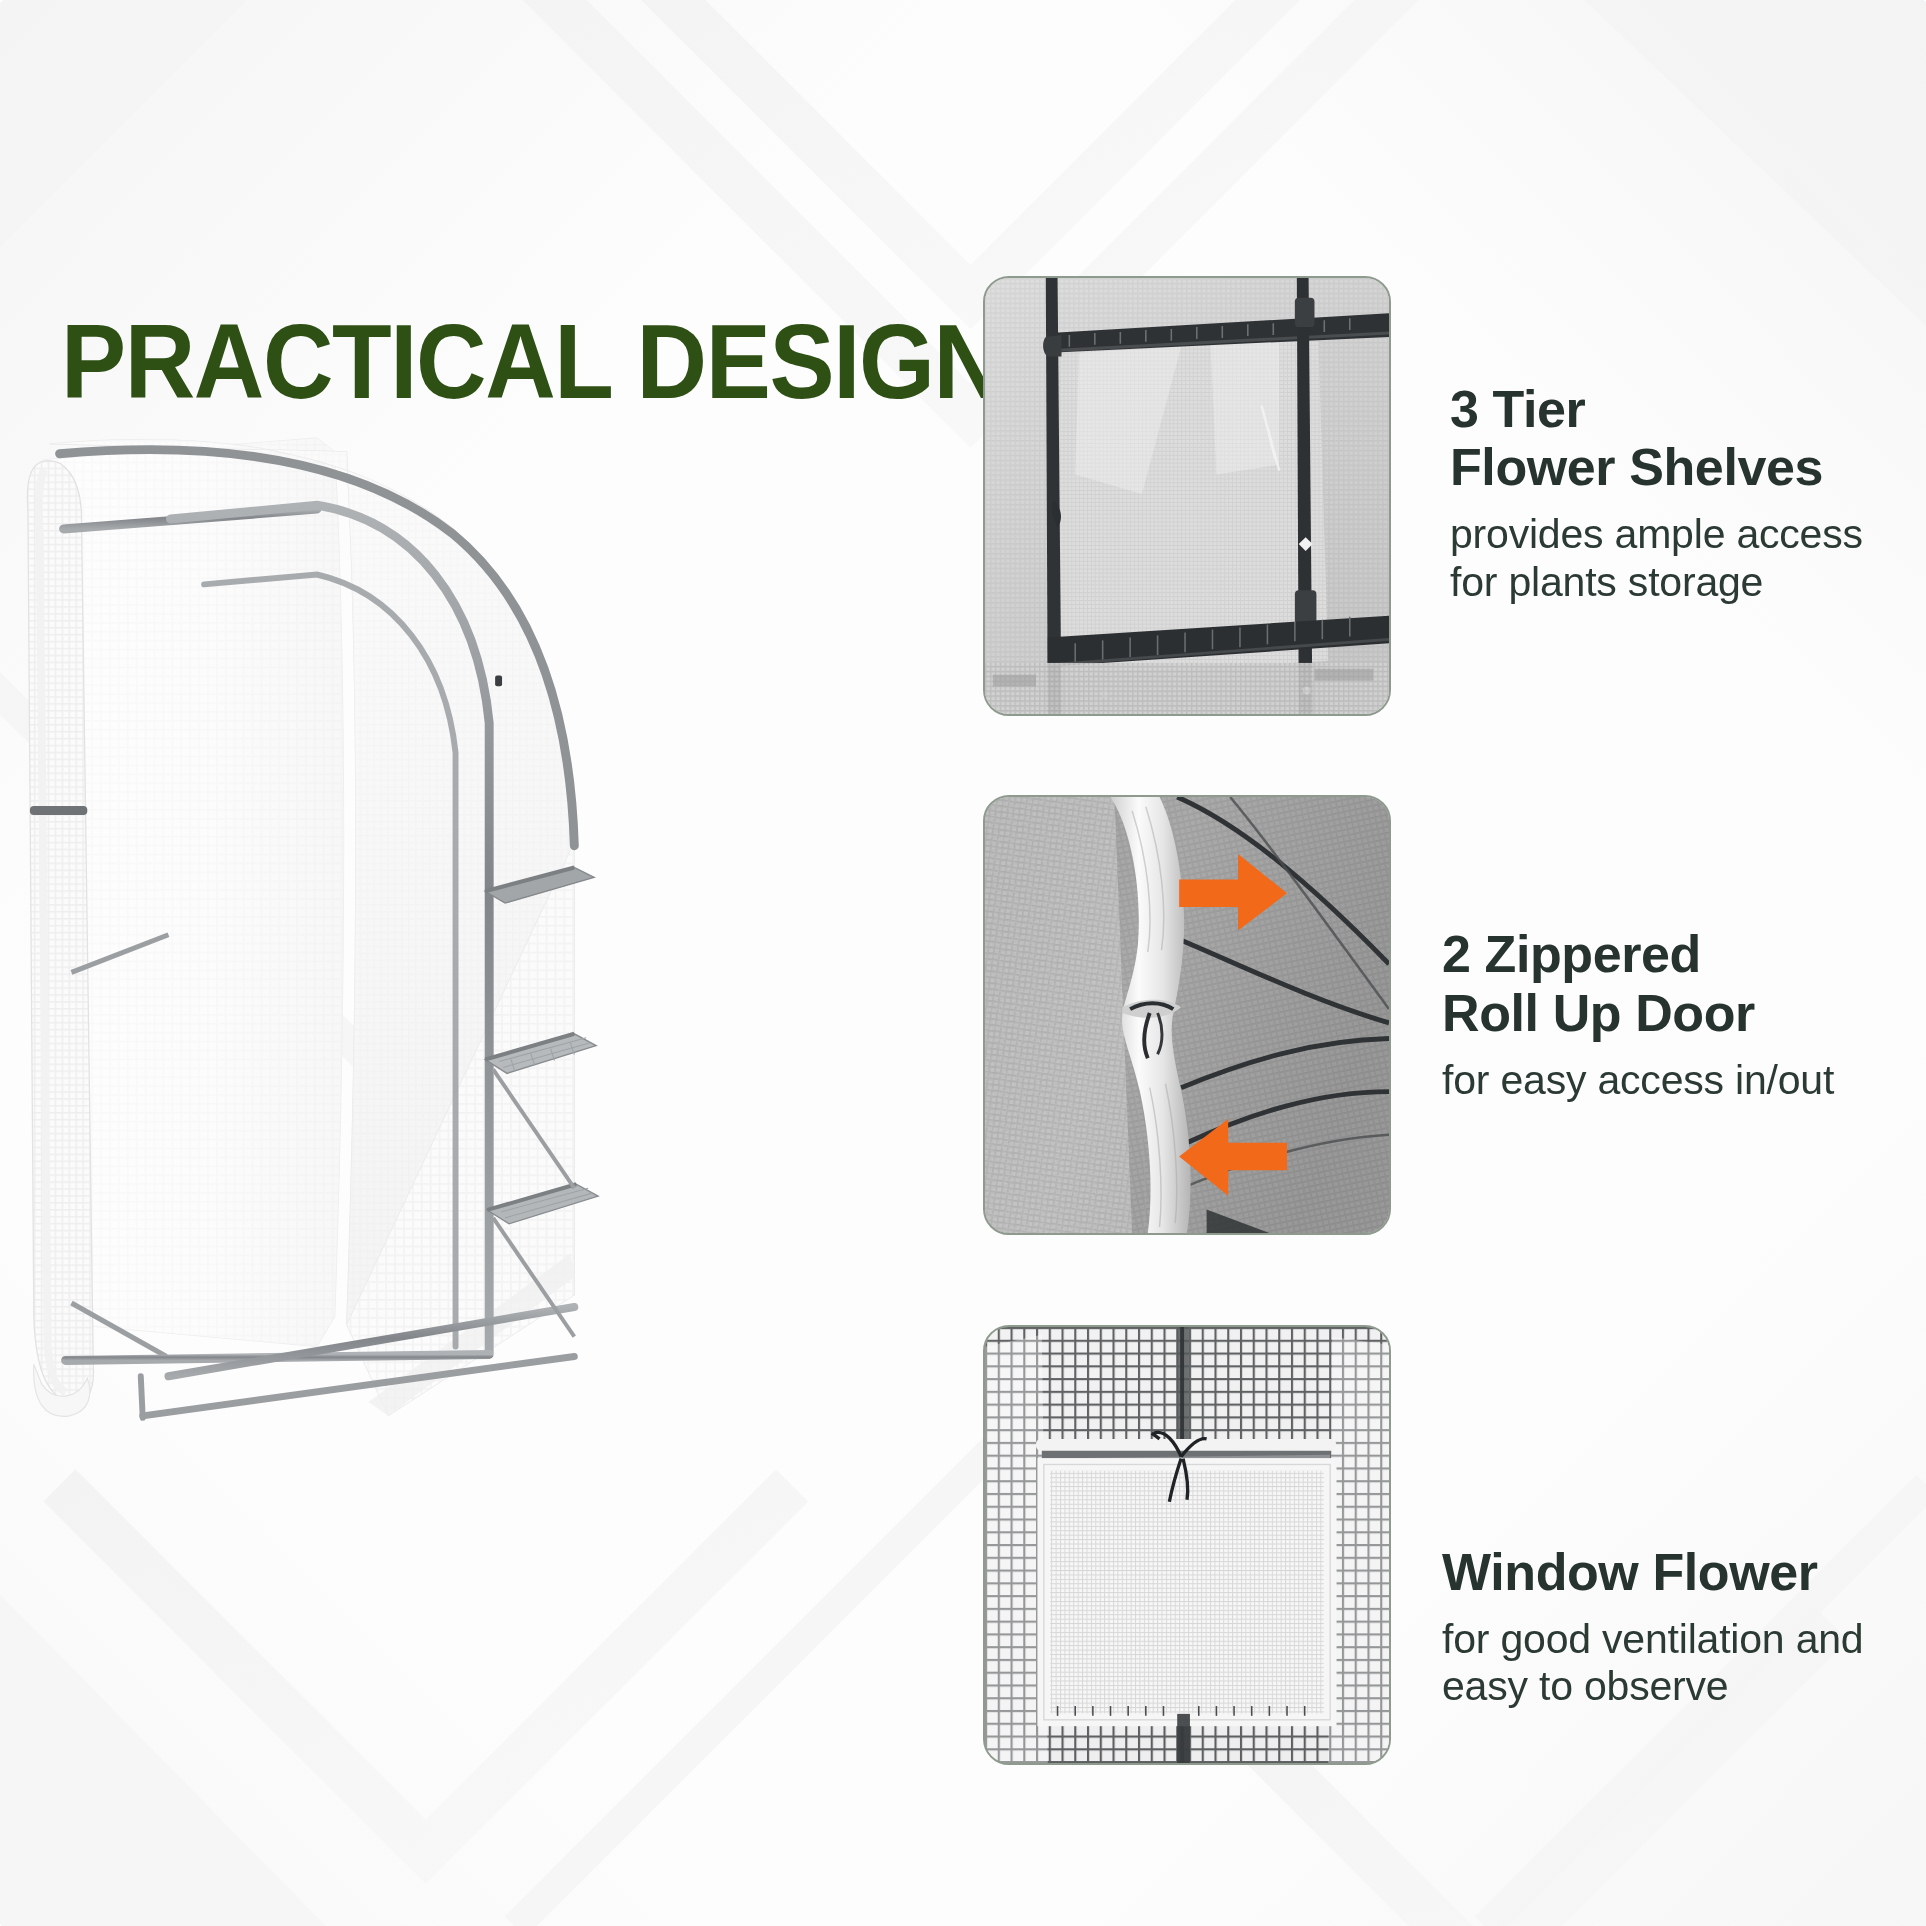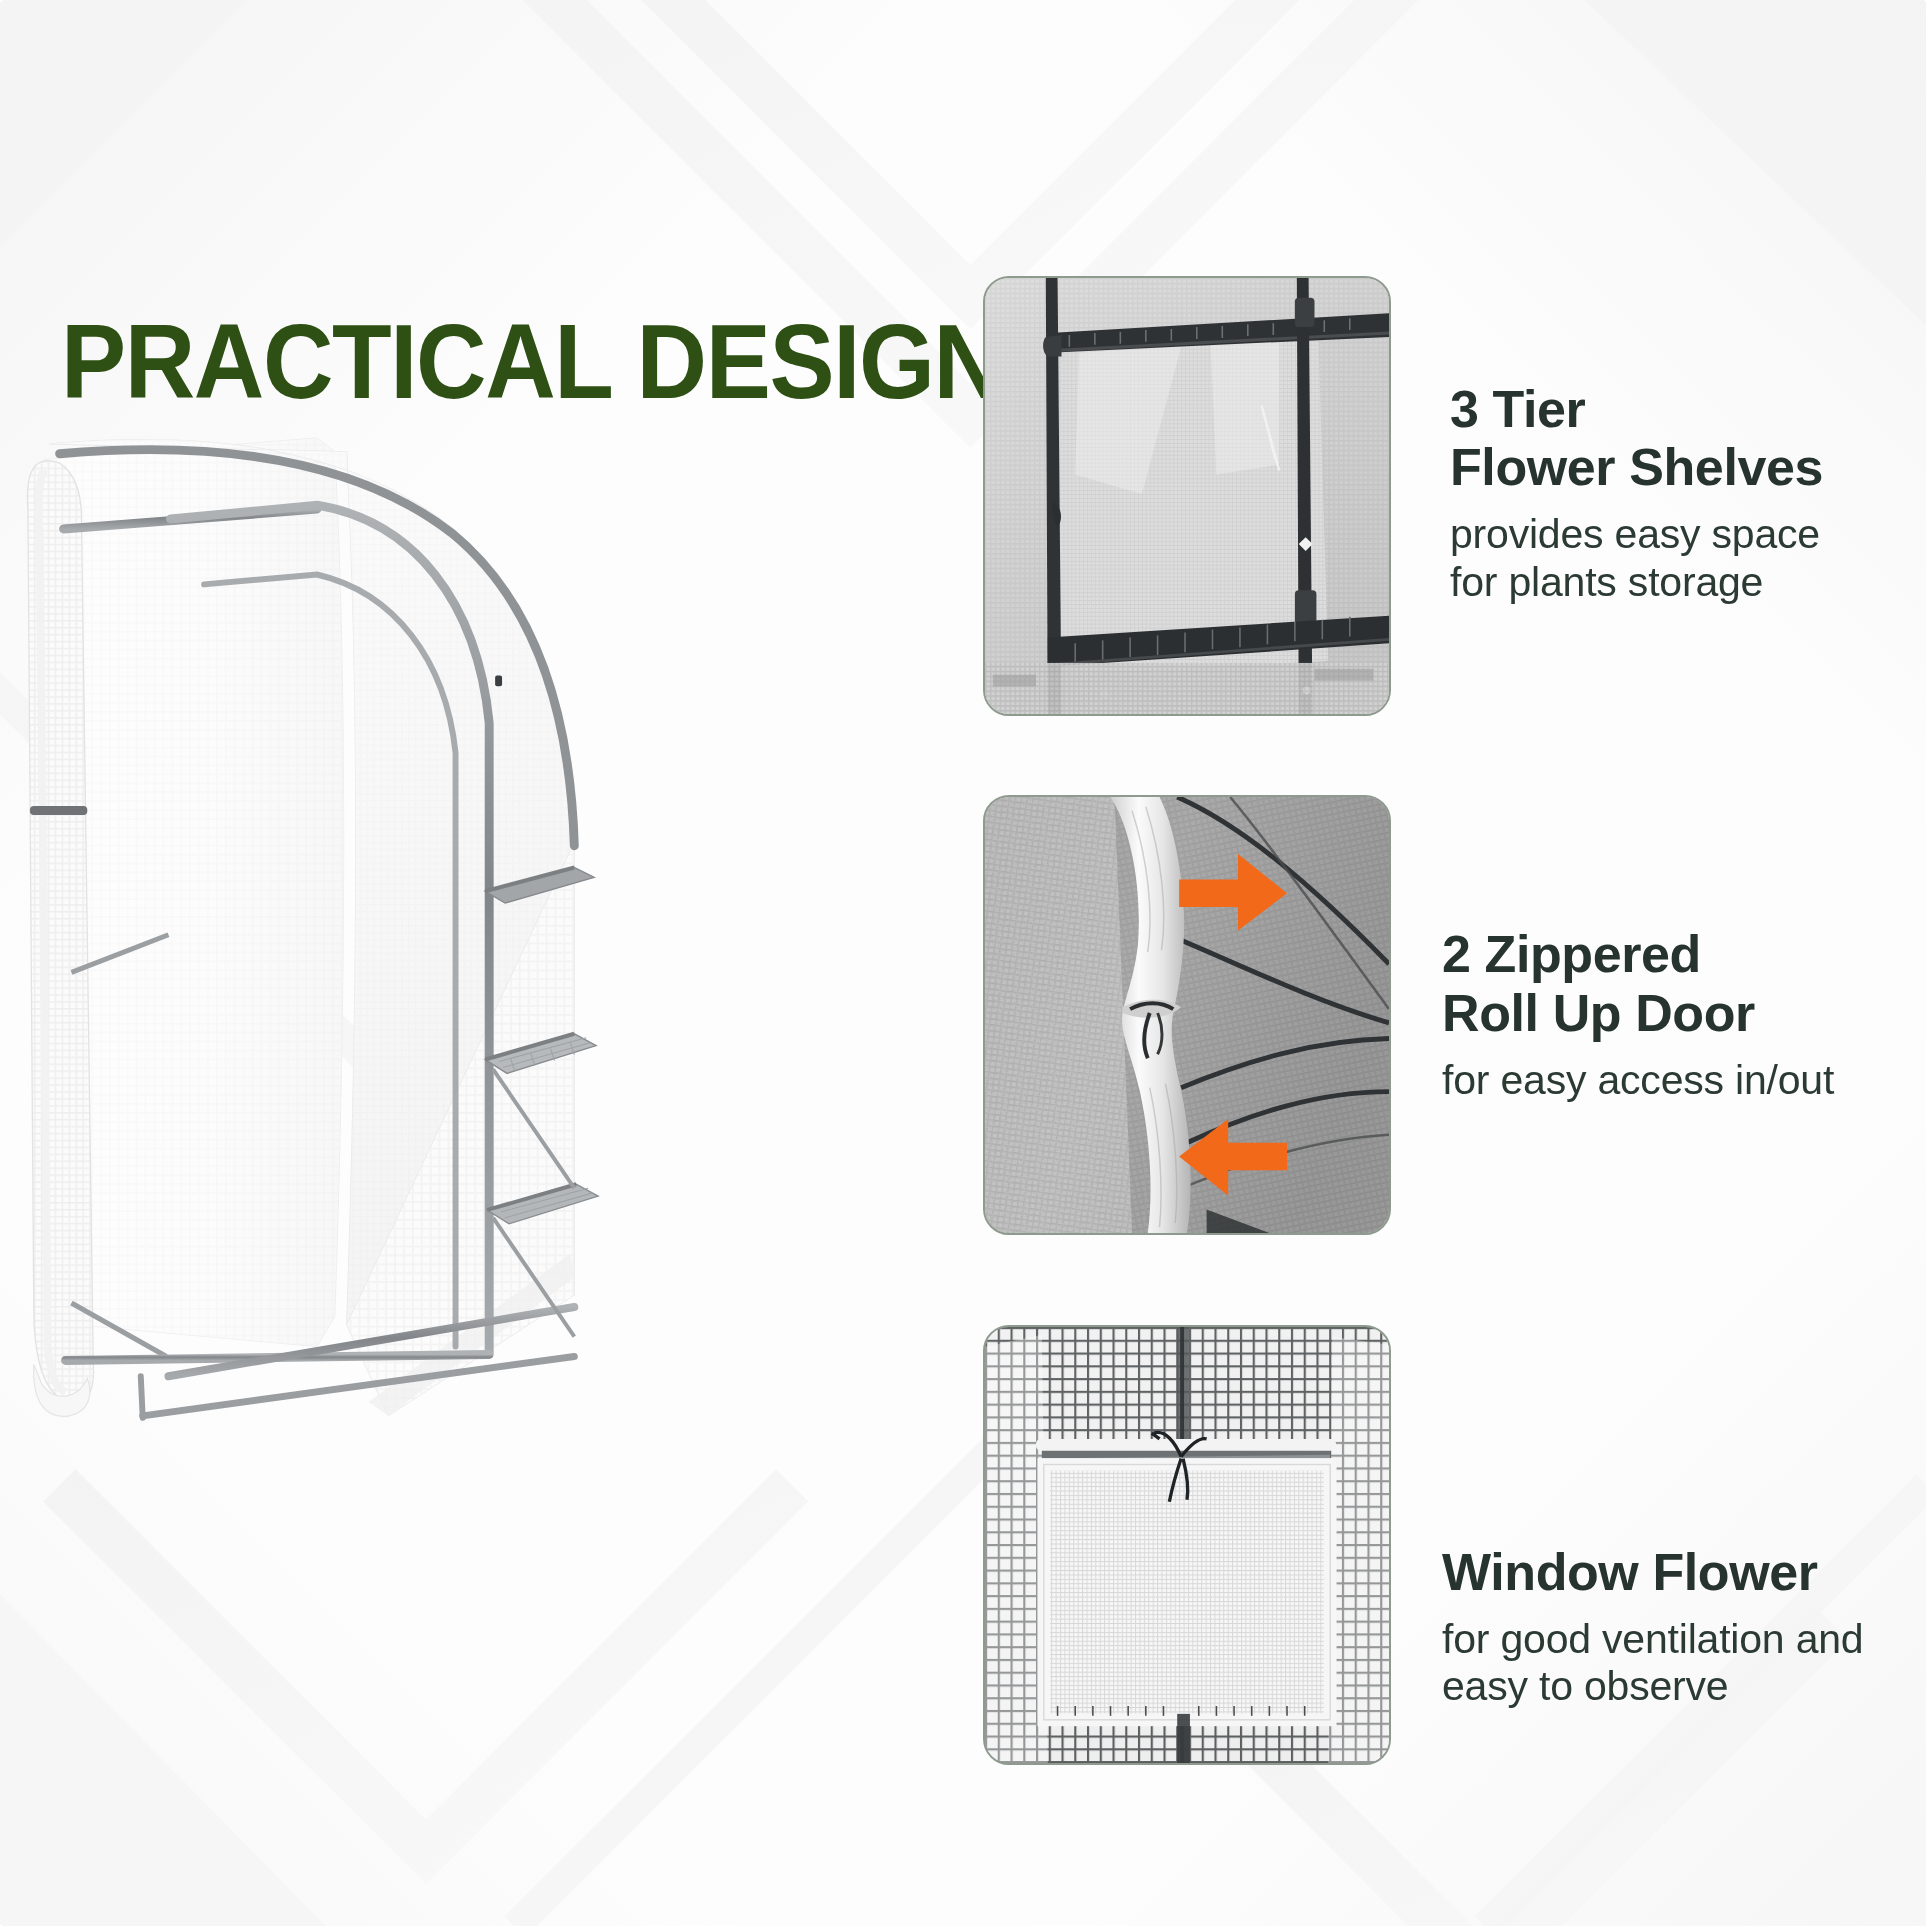--- a/index.html
+++ b/index.html
@@ -384,21 +384,21 @@
         <rect x="0" y="392" width="412" height="52" fill="url(#p1mesh)" opacity="0.9"></rect>
         <g opacity="0.55" fill="#9b9b9b">
           <rect x="8" y="404" width="44" height="12"></rect>
           <rect x="336" y="398" width="60" height="12"></rect>
         </g>
       </svg>
     </div>
     <div class="feature-text">
       <h3 class="feature-title">3 Tier
 Flower Shelves</h3>
-      <p class="feature-sub">provides easy space
+      <p class="feature-sub">provides ample access
 for plants storage</p>
     </div>
   </div>
 
   <div class="feature" id="feature-2">
     <div class="feature-photo">
       <svg viewBox="0 0 412 444" preserveAspectRatio="none">
         <defs>
           <pattern id="p2weave" width="6" height="6" patternUnits="userSpaceOnUse" patternTransform="rotate(-12)">
             <rect width="6" height="6" fill="#a3a3a3"></rect>

